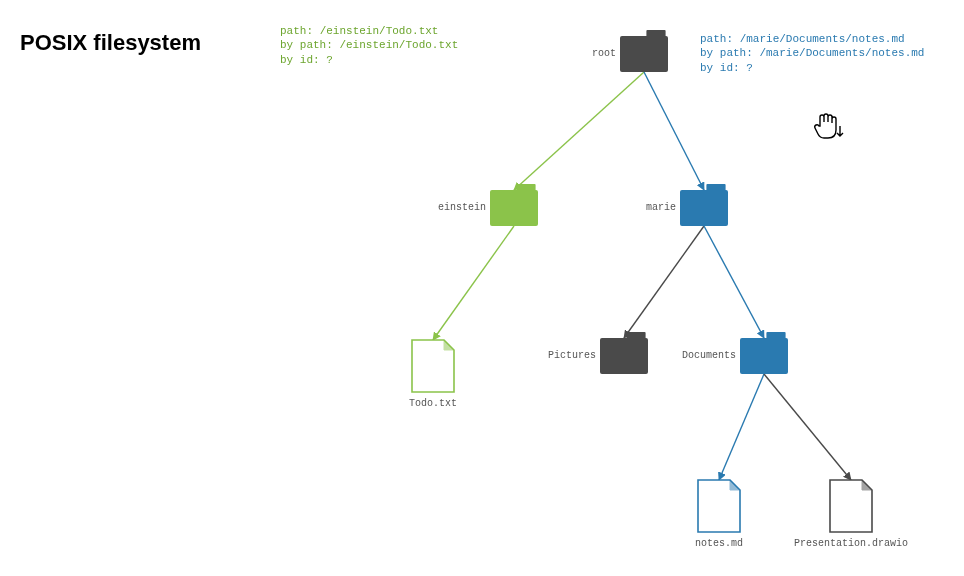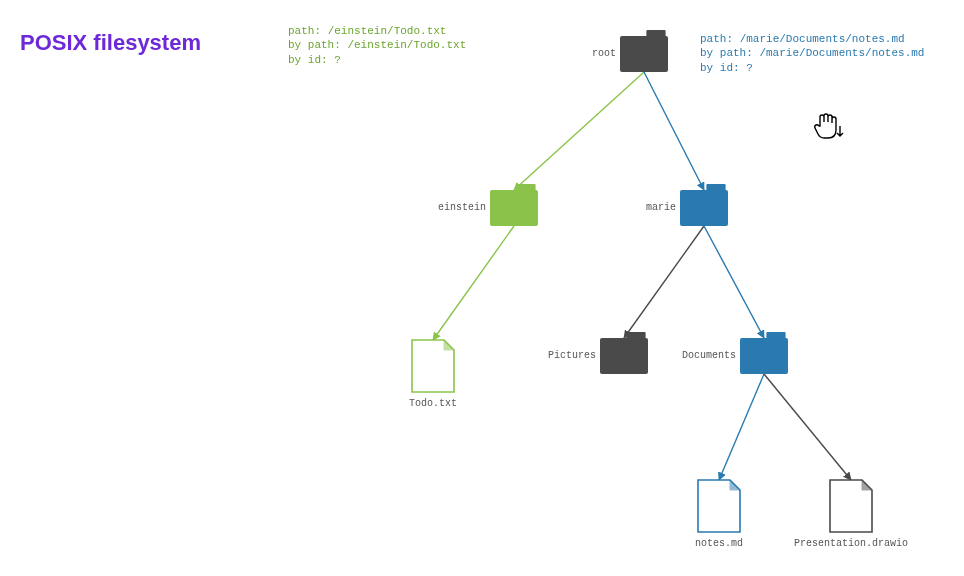--- a/index.html
+++ b/index.html
@@ -10,30 +10,30 @@
       font-family: Arial, sans-serif;
       position: relative;
       overflow: hidden;
     }
     .title {
       position: absolute;
       top: 30px;
       left: 20px;
       font-size: 22px;
       font-weight: bold;
-      color: #6d28d9;
+      color: #000000;
     }
     .path-block {
       position: absolute;
       font-family: "Courier New", monospace;
       font-size: 11px;
       line-height: 1.3;
       white-space: pre;
     }
-    .path-green { color: #6ca52e; top: 24px; left: 280px; margin-left: 8px; }
+    .path-green { color: #6ca52e; top: 24px; left: 280px; }
     .path-blue  { color: #2a7ab0; top: 32px; left: 700px; }
     .canvas { position: absolute; top: 0; left: 0; width: 964px; height: 576px; }
     .cursor {
       position: absolute;
       top: 110px;
       left: 810px;
     }
   </style>
 </head>
 <body>

